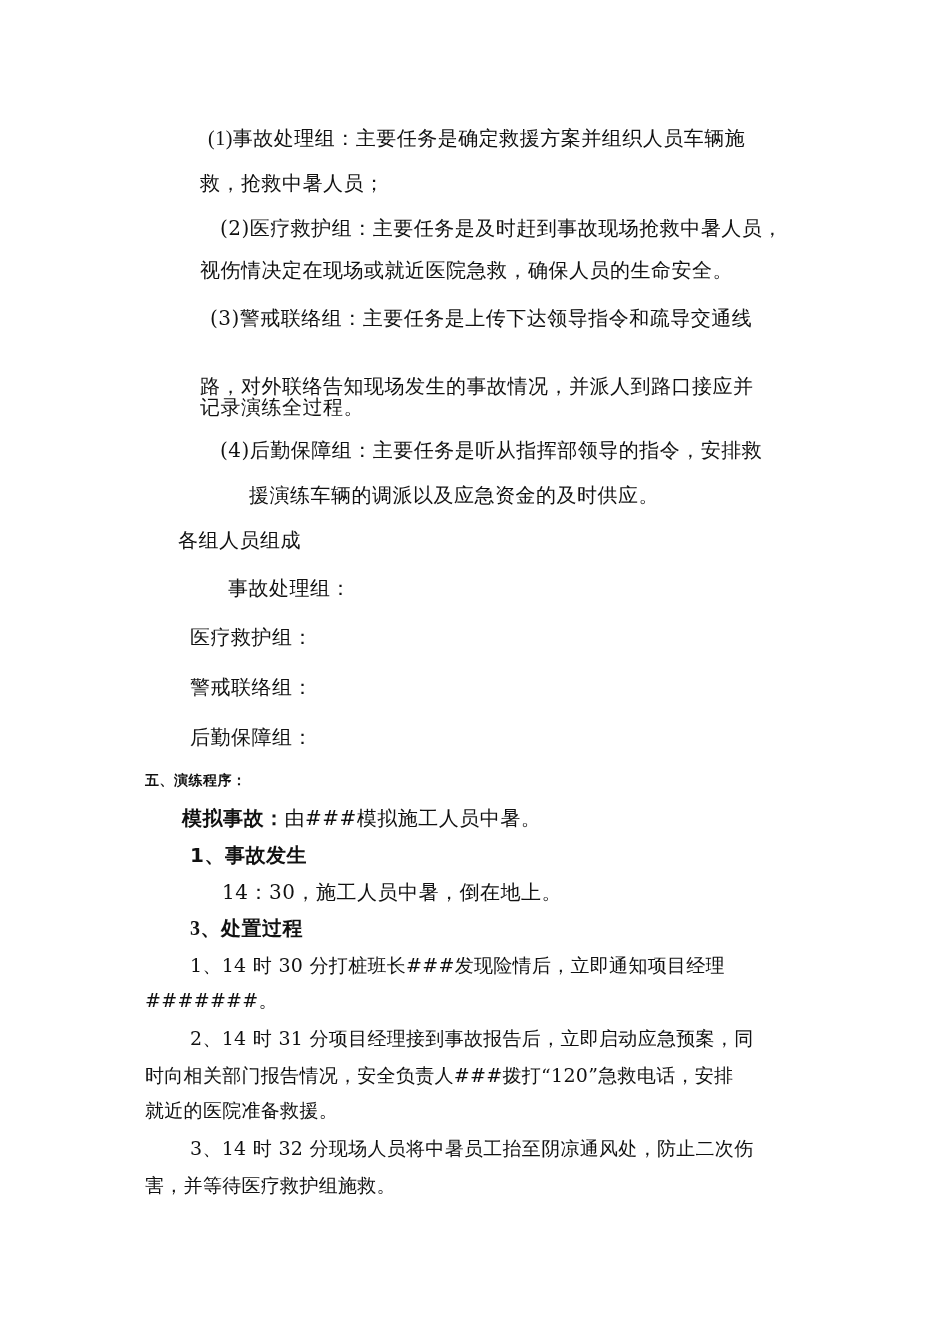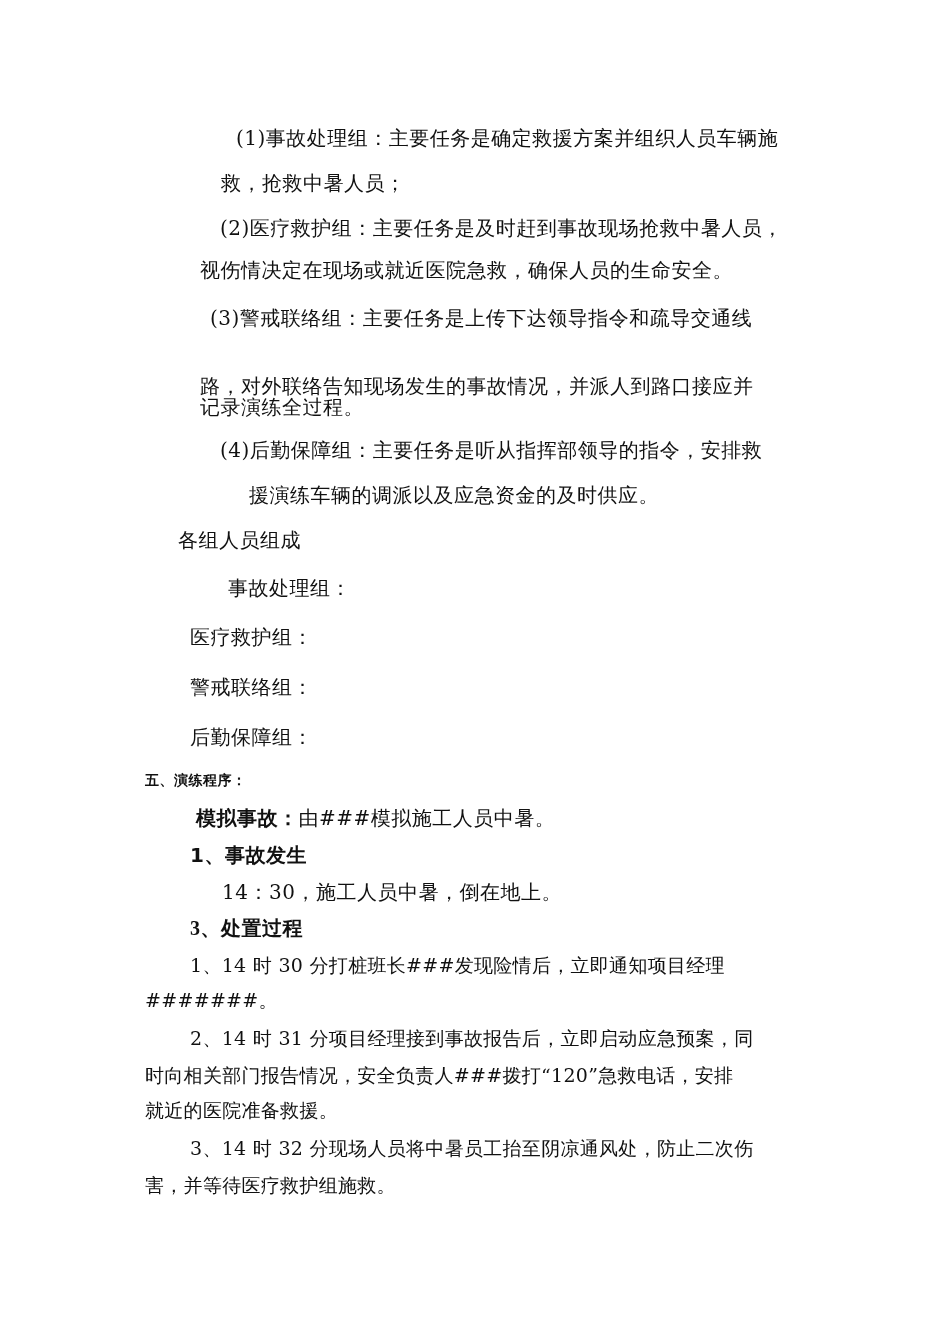--- a/index.html
+++ b/index.html
@@ -8,22 +8,22 @@
   .line { position: absolute; white-space: nowrap; font-size: 20px; line-height: 24px; letter-spacing: 0.5px; }
   .sans { font-family: "DejaVu Sans", "Liberation Sans", sans-serif; }
   .bold { font-weight: bold; }
   .head { font-size: 14px; }
   .proc { font-size: 19px; letter-spacing: 0.3px; }
 </style>
 </head>
 <body>
 
 <div>
-  <div class="line" style="left:236px;top:126px;">(1)事故处理组：主要任务是确定救援方案并组织人员车辆施</div>
-  <div class="line" style="left:200px;top:171px;margin-left:21px;">救，抢救中暑人员；</div>
+  <div class="line" style="left:208px;top:126px;font-family:Liberation Serif, serif;">(1)事故处理组：主要任务是确定救援方案并组织人员车辆施</div>
+  <div class="line" style="left:200px;top:171px;">救，抢救中暑人员；</div>
 </div>
 <div>
   <div class="line" style="left:220px;top:216px;">(2)医疗救护组：主要任务是及时赶到事故现场抢救中暑人员，</div>
   <div class="line" style="left:200px;top:258px;">视伤情决定在现场或就近医院急救，确保人员的生命安全。</div>
 </div>
 <div>
   <div class="line" style="left:210px;top:306px;">(3)警戒联络组：主要任务是上传下达领导指令和疏导交通线</div>
   <div class="line" style="left:200px;top:350px;margin-top:24px;">路，对外联络告知现场发生的事故情况，并派人到路口接应并</div>
   <div class="line" style="left:200px;top:395px;">记录演练全过程。</div>
 </div>
@@ -32,21 +32,21 @@
   <div class="line" style="left:220px;top:483px;margin-left:29px;">援演练车辆的调派以及应急资金的及时供应。</div>
 </div>
 
 <div class="line" style="left:178px;top:528px;">各组人员组成</div>
 <div class="line" style="left:190px;top:576px;margin-left:38px;">事故处理组：</div>
 <div class="line" style="left:190px;top:625px;">医疗救护组：</div>
 <div class="line" style="left:190px;top:675px;">警戒联络组：</div>
 <div class="line" style="left:190px;top:725px;">后勤保障组：</div>
 
 <div class="line sans bold head" style="left:145px;top:768px;">五、演练程序：</div>
-<div class="line" style="left:196px;top:806px;">
+<div class="line" style="left:182px;top:806px;">
   <span class="sans bold">模拟事故：</span><span>由###模拟施工人员中暑。</span>
 </div>
 <div class="line sans bold" style="left:190px;top:843px;">1、事故发生</div>
 <div class="line" style="left:222px;top:880px;">14：30，施工人员中暑，倒在地上。</div>
 <div class="line sans bold" style="left:190px;top:916px;font-family:Liberation Serif, serif;">3、处置过程</div>
 
 <div>
   <div class="line proc" style="left:190px;top:953px;">1、14 时 30 分打桩班长###发现险情后，立即通知项目经理</div>
   <div class="line proc" style="left:145px;top:988px;">#######。</div>
 </div>

